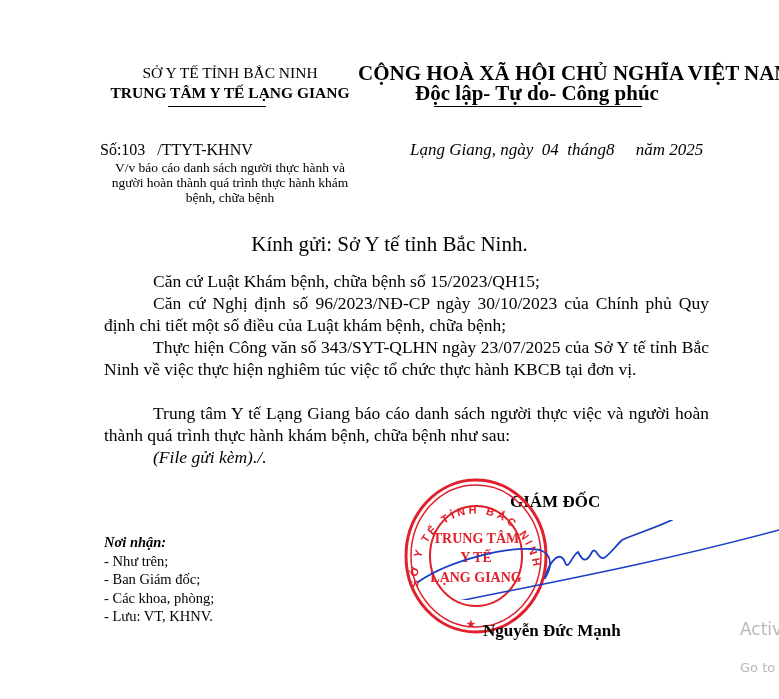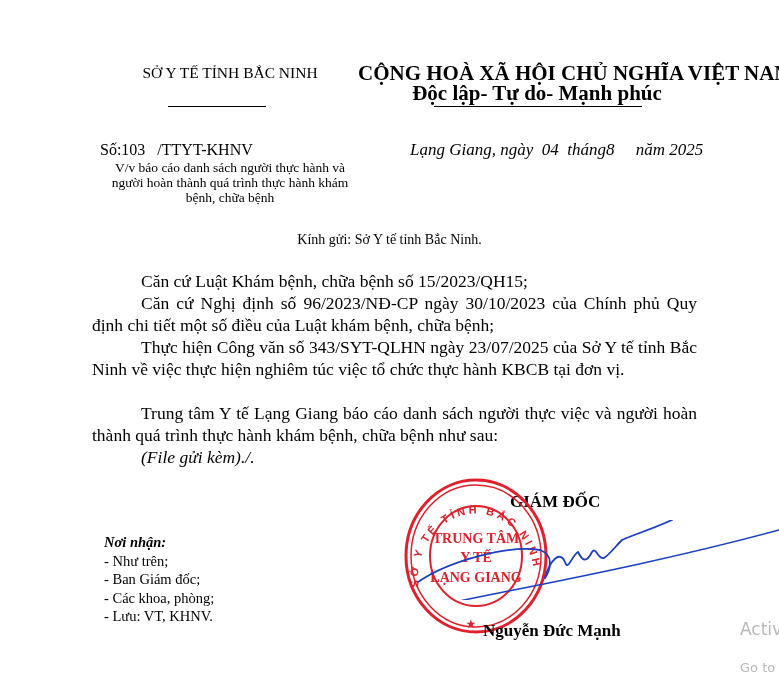--- a/index.html
+++ b/index.html
@@ -8,42 +8,43 @@
     font-family: "Liberation Serif", "DejaVu Serif", serif; color: #000;
   }
   .abs { position: absolute; white-space: nowrap; }
   .hdr-left { left: 100px; width: 260px; top: 63px; font-size: 15.5px; line-height: 20px; text-align: center; }
   .hdr-right { left: 358px; width: 358px; top: 63px; font-size: 21px; line-height: 20px; text-align: center; font-weight: bold; }
   .b { font-weight: bold; }
   .rule { position: absolute; height: 1px; background: #000; }
   .so { left: 100px; width: 260px; top: 141px; font-size: 16px; text-align: left; }
   .vv { left: 100px; width: 260px; top: 160px; font-size: 13.5px; line-height: 15px; text-align: center; white-space: normal; }
   .date { left: 410px; top: 140px; font-size: 17px; font-style: italic; }
-  .kinh { left: 0; width: 779px; top: 232px; font-size: 14px; text-align: center; }
-  .body-txt { left: 92px; width: 605px; font-size: 17.5px; line-height: 22px; white-space: normal; text-align: justify; }
+  .kinh { left: 0; width: 779px; top: 232px; font-size: 21px; text-align: center; }
+  .body-txt { left: 104px; width: 605px; font-size: 17.5px; line-height: 22px; white-space: normal; text-align: justify; }
   .indent { text-indent: 49px; }
   .noi { left: 104px; top: 490px; font-size: 14.5px; line-height: 18.5px; margin-top: 43px; }
   .sig-title { left: 510px; top: 492px; font-size: 17px; font-weight: bold; }
   .sig-name { left: 483px; top: 621px; font-size: 17px; font-weight: bold; }
   .watermark1 { left: 740px; top: 619px; font-family: "DejaVu Sans", sans-serif; font-size: 17px; color: #b8b8b8; }
   .watermark2 { left: 740px; top: 644px; font-family: "DejaVu Sans", sans-serif; font-size: 13px; color: #b8b8b8; margin-top: 16px; }
   svg.stamp { position: absolute; left: 402px; top: 476px; }
   svg.signature { position: absolute; left: 400px; top: 520px; }
 </style>
 </head>
 <body>
 
 <div class="abs hdr-left">
   <div>SỞ Y TẾ TỈNH BẮC NINH</div>
+  <div class="b">TRUNG TÂM Y TẾ LẠNG GIANG</div>
 </div>
 <div class="rule" style="left:168px; top:106px; width:98px;"></div>
 
 <div class="abs hdr-right">
   <div>CỘNG HOÀ XÃ HỘI CHỦ NGHĨA VIỆT NAM</div>
-  <div>Độc lập- Tự do- Mạnh phúc</div>
+  <div>Độc lập- Tự do- Công phúc</div>
 </div>
 <div class="rule" style="left:434px; top:106px; width:208px;"></div>
 
 <div class="abs so" style="white-space:pre;">Số:103   /TTYT-KHNV</div>
 <div class="abs vv">V/v báo cáo danh sách người thực hành và người hoàn thành quá trình thực hành khám bệnh, chữa bệnh</div>
 
 <div class="abs date" style="white-space:pre;">Lạng Giang, ngày  04  tháng8     năm 2025</div>
 
 <div class="abs kinh">Kính gửi: Sở Y tế tỉnh Bắc Ninh.</div>
 

